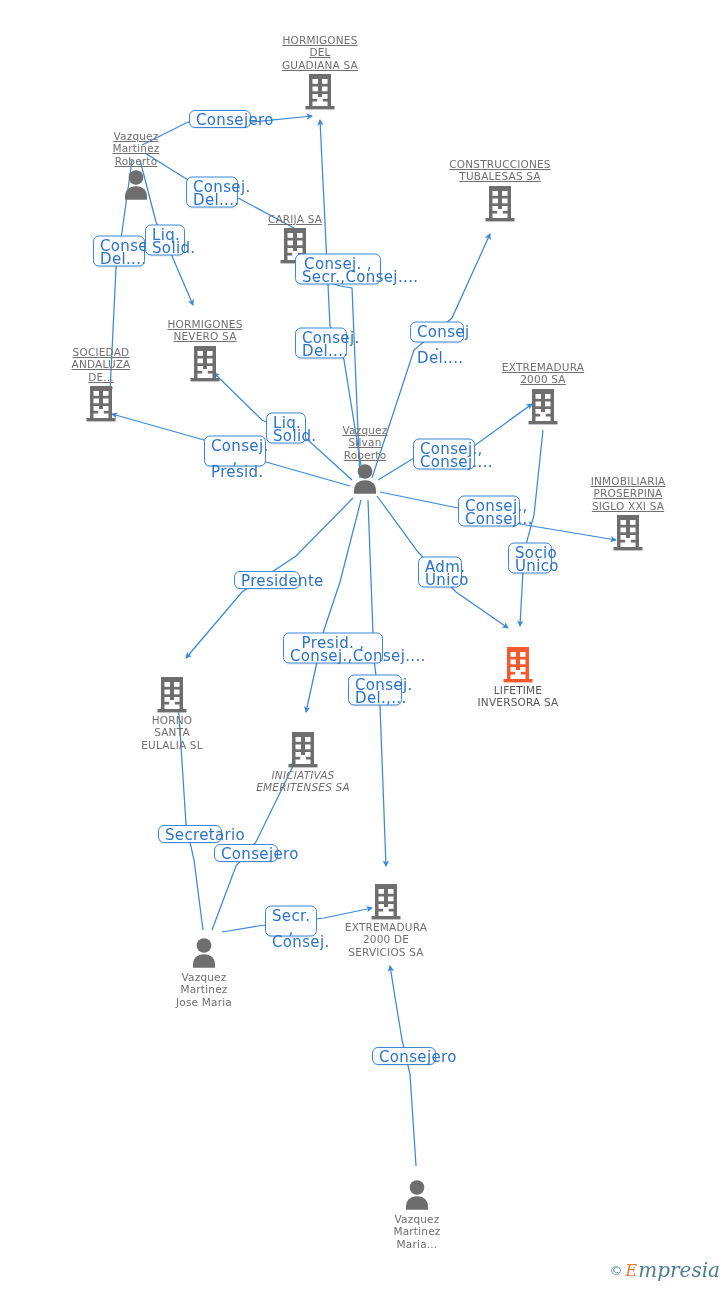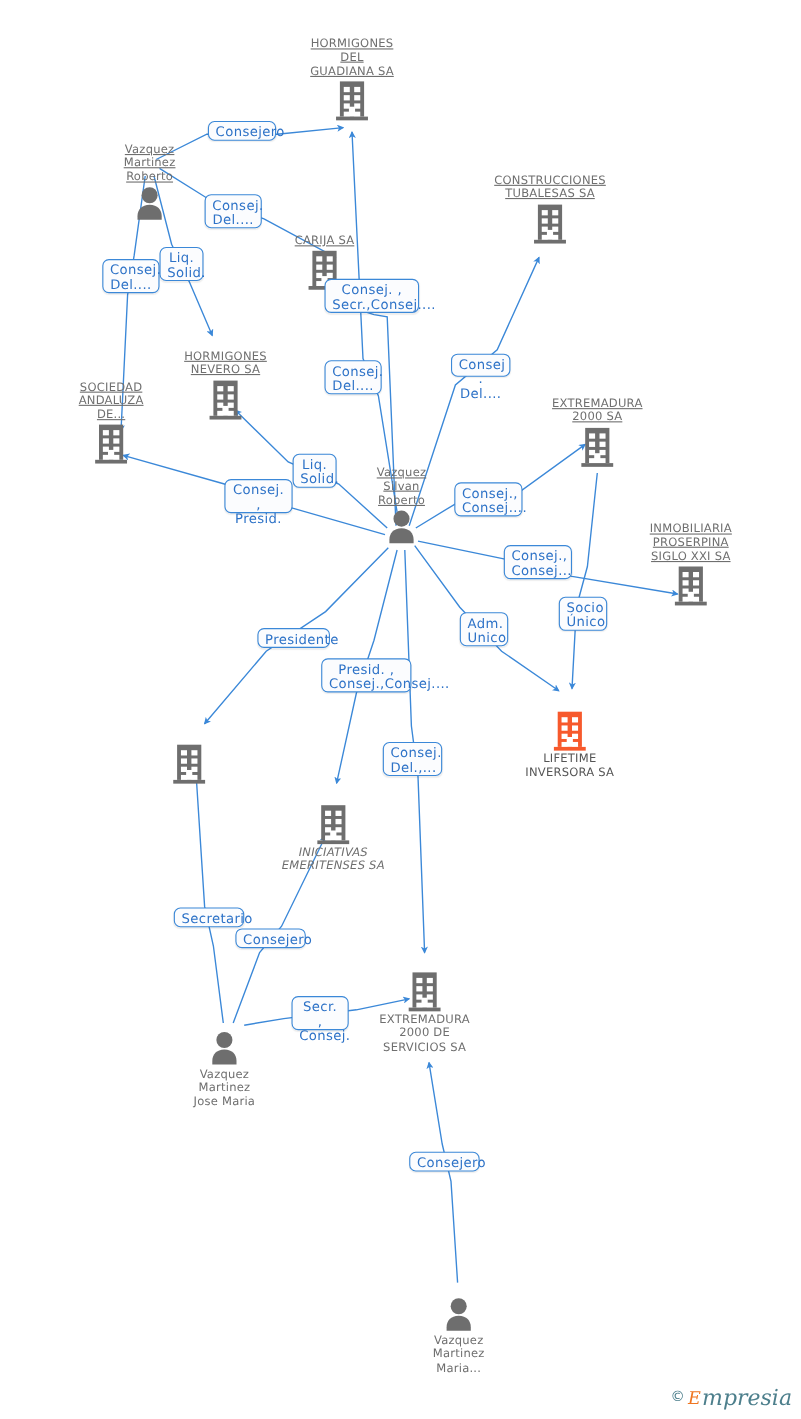--- a/index.html
+++ b/index.html
@@ -25,21 +25,21 @@
   .node.focus .cap{color:#555;font-weight:normal;}
 
   
   .rel{
     position:absolute;transform:translate(-50%,-50%);
     box-sizing:border-box;
     background:#fbfcfe;
     border:1.3px solid #3b88d8;
     border-radius:6px;
     color:#2d72c7;
-    font-size:12px;
+    font-size:15px;
     line-height:13.2px;
     letter-spacing:.35px;
     text-align:center;
     padding:3px 6px;
     white-space:pre-line;
     box-shadow:0 1px 1px rgba(0,0,0,.07);
   }
 
   
   #watermark{
@@ -218,21 +218,23 @@
             <rect x="7.5" y="7" width="5.5" height="4.8" fill="#fff"></rect>
             <rect x="17" y="7" width="5.5" height="4.8" fill="#fff"></rect>
             <rect x="7.5" y="14.5" width="5.5" height="4.8" fill="#fff"></rect>
             <rect x="17" y="14.5" width="5.5" height="4.8" fill="#fff"></rect>
             <rect x="7.5" y="22" width="5.5" height="4.8" fill="#fff"></rect>
             <rect x="17" y="22" width="5.5" height="4.8" fill="#fff"></rect>
             <rect x="7.5" y="29.5" width="5.5" height="4.8" fill="#fff"></rect>
             <rect x="17" y="29.5" width="5.5" height="4.8" fill="#fff"></rect>
             <rect x="12.2" y="25" width="5.6" height="9" fill="#fff"></rect>
             <rect x="0.5" y="34" width="29" height="3.4" fill="#6e6e6e"></rect>
-          </svg></span></div>
+          </svg></span><span class="cap">HORNO
+SANTA
+EULALIA SL</span></div>
       <div class="node below" style="left: 303px; top: 730px; font-style: italic;"><span><svg class="ico" width="30" height="38" viewBox="0 0 30 38">
             <rect x="4" y="2" width="22" height="32" fill="#6e6e6e"></rect>
             <rect x="7.5" y="7" width="5.5" height="4.8" fill="#fff"></rect>
             <rect x="17" y="7" width="5.5" height="4.8" fill="#fff"></rect>
             <rect x="7.5" y="14.5" width="5.5" height="4.8" fill="#fff"></rect>
             <rect x="17" y="14.5" width="5.5" height="4.8" fill="#fff"></rect>
             <rect x="7.5" y="22" width="5.5" height="4.8" fill="#fff"></rect>
             <rect x="17" y="22" width="5.5" height="4.8" fill="#fff"></rect>
             <rect x="7.5" y="29.5" width="5.5" height="4.8" fill="#fff"></rect>
             <rect x="17" y="29.5" width="5.5" height="4.8" fill="#fff"></rect>
@@ -288,21 +290,21 @@
 Presid.</div>
       <div class="rel" style="left: 444px; top: 454px; width: 62px; height: 31px;">Consej.,
 Consej....</div>
       <div class="rel" style="left: 489px; top: 511px; width: 62px; height: 31px;">Consej.,
 Consej...</div>
       <div class="rel" style="left: 530px; top: 533px; width: 44px; height: 31px; margin-top: 25px;">Socio
 Único</div>
       <div class="rel" style="left: 440px; top: 572px; width: 44px; height: 31px;">Adm.
 Unico</div>
       <div class="rel" style="left: 267px; top: 580px; width: 66px; height: 18px;">Presidente</div>
-      <div class="rel" style="left: 333px; top: 614px; width: 82px; height: 31px;">Presid. ,
+      <div class="rel" style="left: 333px; top: 648px; width: 100px; height: 31px;">Presid. ,
 Consej.,Consej....</div>
       <div class="rel" style="left: 375px; top: 690px; width: 54px; height: 31px;">Consej.
 Del.,...</div>
       <div class="rel" style="left: 190px; top: 834px; width: 64px; height: 18px;">Secretario</div>
       <div class="rel" style="left: 246px; top: 853px; width: 64px; height: 18px;">Consejero</div>
       <div class="rel" style="left: 291px; top: 921px; width: 52px; height: 31px;">Secr. ,
 Consej.</div>
       <div class="rel" style="left: 404px; top: 1056px; width: 64px; height: 18px;">Consejero</div>
     </div>
 

